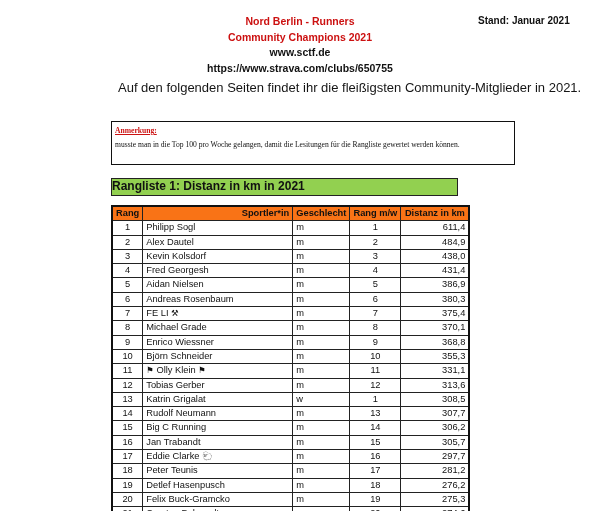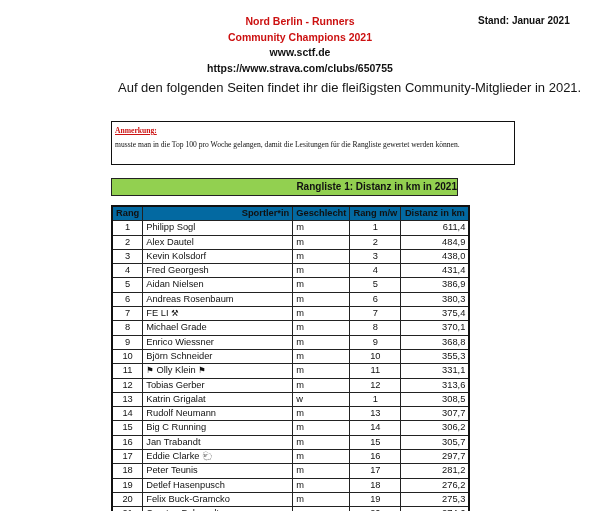--- a/index.html
+++ b/index.html
@@ -6,24 +6,24 @@
   body { width: 600px; height: 511px; overflow: hidden; position: relative;
          font-family: "Liberation Sans", "DejaVu Sans", sans-serif; color: #111; }
   .abs { position: absolute; }
   .title-block { left: 150px; top: 14px; width: 300px; text-align: center; font-weight: bold; font-size: 10.5px; line-height: 15.5px; }
   .title-block .red { color: #cc1111; }
   .title-block .black { color: #111; }
   .stand { left: 478px; top: 15px; font-weight: bold; font-size: 10px; }
   .intro { left: 118px; top: 80px; font-size: 13px; line-height: 15.5px; color: #151515; text-align: right; }
   .note-box { left: 111px; top: 121px; width: 404px; height: 44px; border: 1.5px solid #111; box-sizing: border-box; padding: 2px 3px; font-size: 7.6px; line-height: 13.5px; font-family: Liberation Serif, serif; }
   .note-title { color: #cc1111; font-weight: bold; text-decoration: underline; }
-  .banner { left: 111px; top: 178px; width: 347px; height: 18px; background: #92d050; border: 1.5px solid #222; box-sizing: border-box; text-align: right; font-weight: bold; font-size: 10px; line-height: 15px; }
+  .banner { left: 111px; top: 178px; width: 347px; height: 18px; background: #92d050; border: 1.5px solid #222; box-sizing: border-box; text-align: left; font-weight: bold; font-size: 12px; line-height: 15px; }
   table.rank { position: absolute; left: 111px; top: 205px; border-collapse: collapse; font-size: 9.3px; }
   table.rank th, table.rank td { border: 1.2px solid #222; padding: 0 3px; height: 13.3px; line-height: 13.3px; white-space: nowrap; }
-  table.rank thead th { background: #0369a1; font-weight: bold; text-align: center; }
+  table.rank thead th { background: #f97316; font-weight: bold; text-align: center; }
   table.rank thead th.left { text-align: right; }
   table.rank { border: 2px solid #111; }
   .c-rang { width: 20px; text-align: center; }
   .c-name { width: 143px; text-align: left; }
   .c-sex { width: 48px; text-align: left; }
   .c-rmw { width: 44px; text-align: center; }
   .c-dist { width: 61px; text-align: right; margin-left: 28px; }
   .emoji { font-family: "DejaVu Sans", sans-serif; font-size: 8.5px; }
 </style>
 </head>

